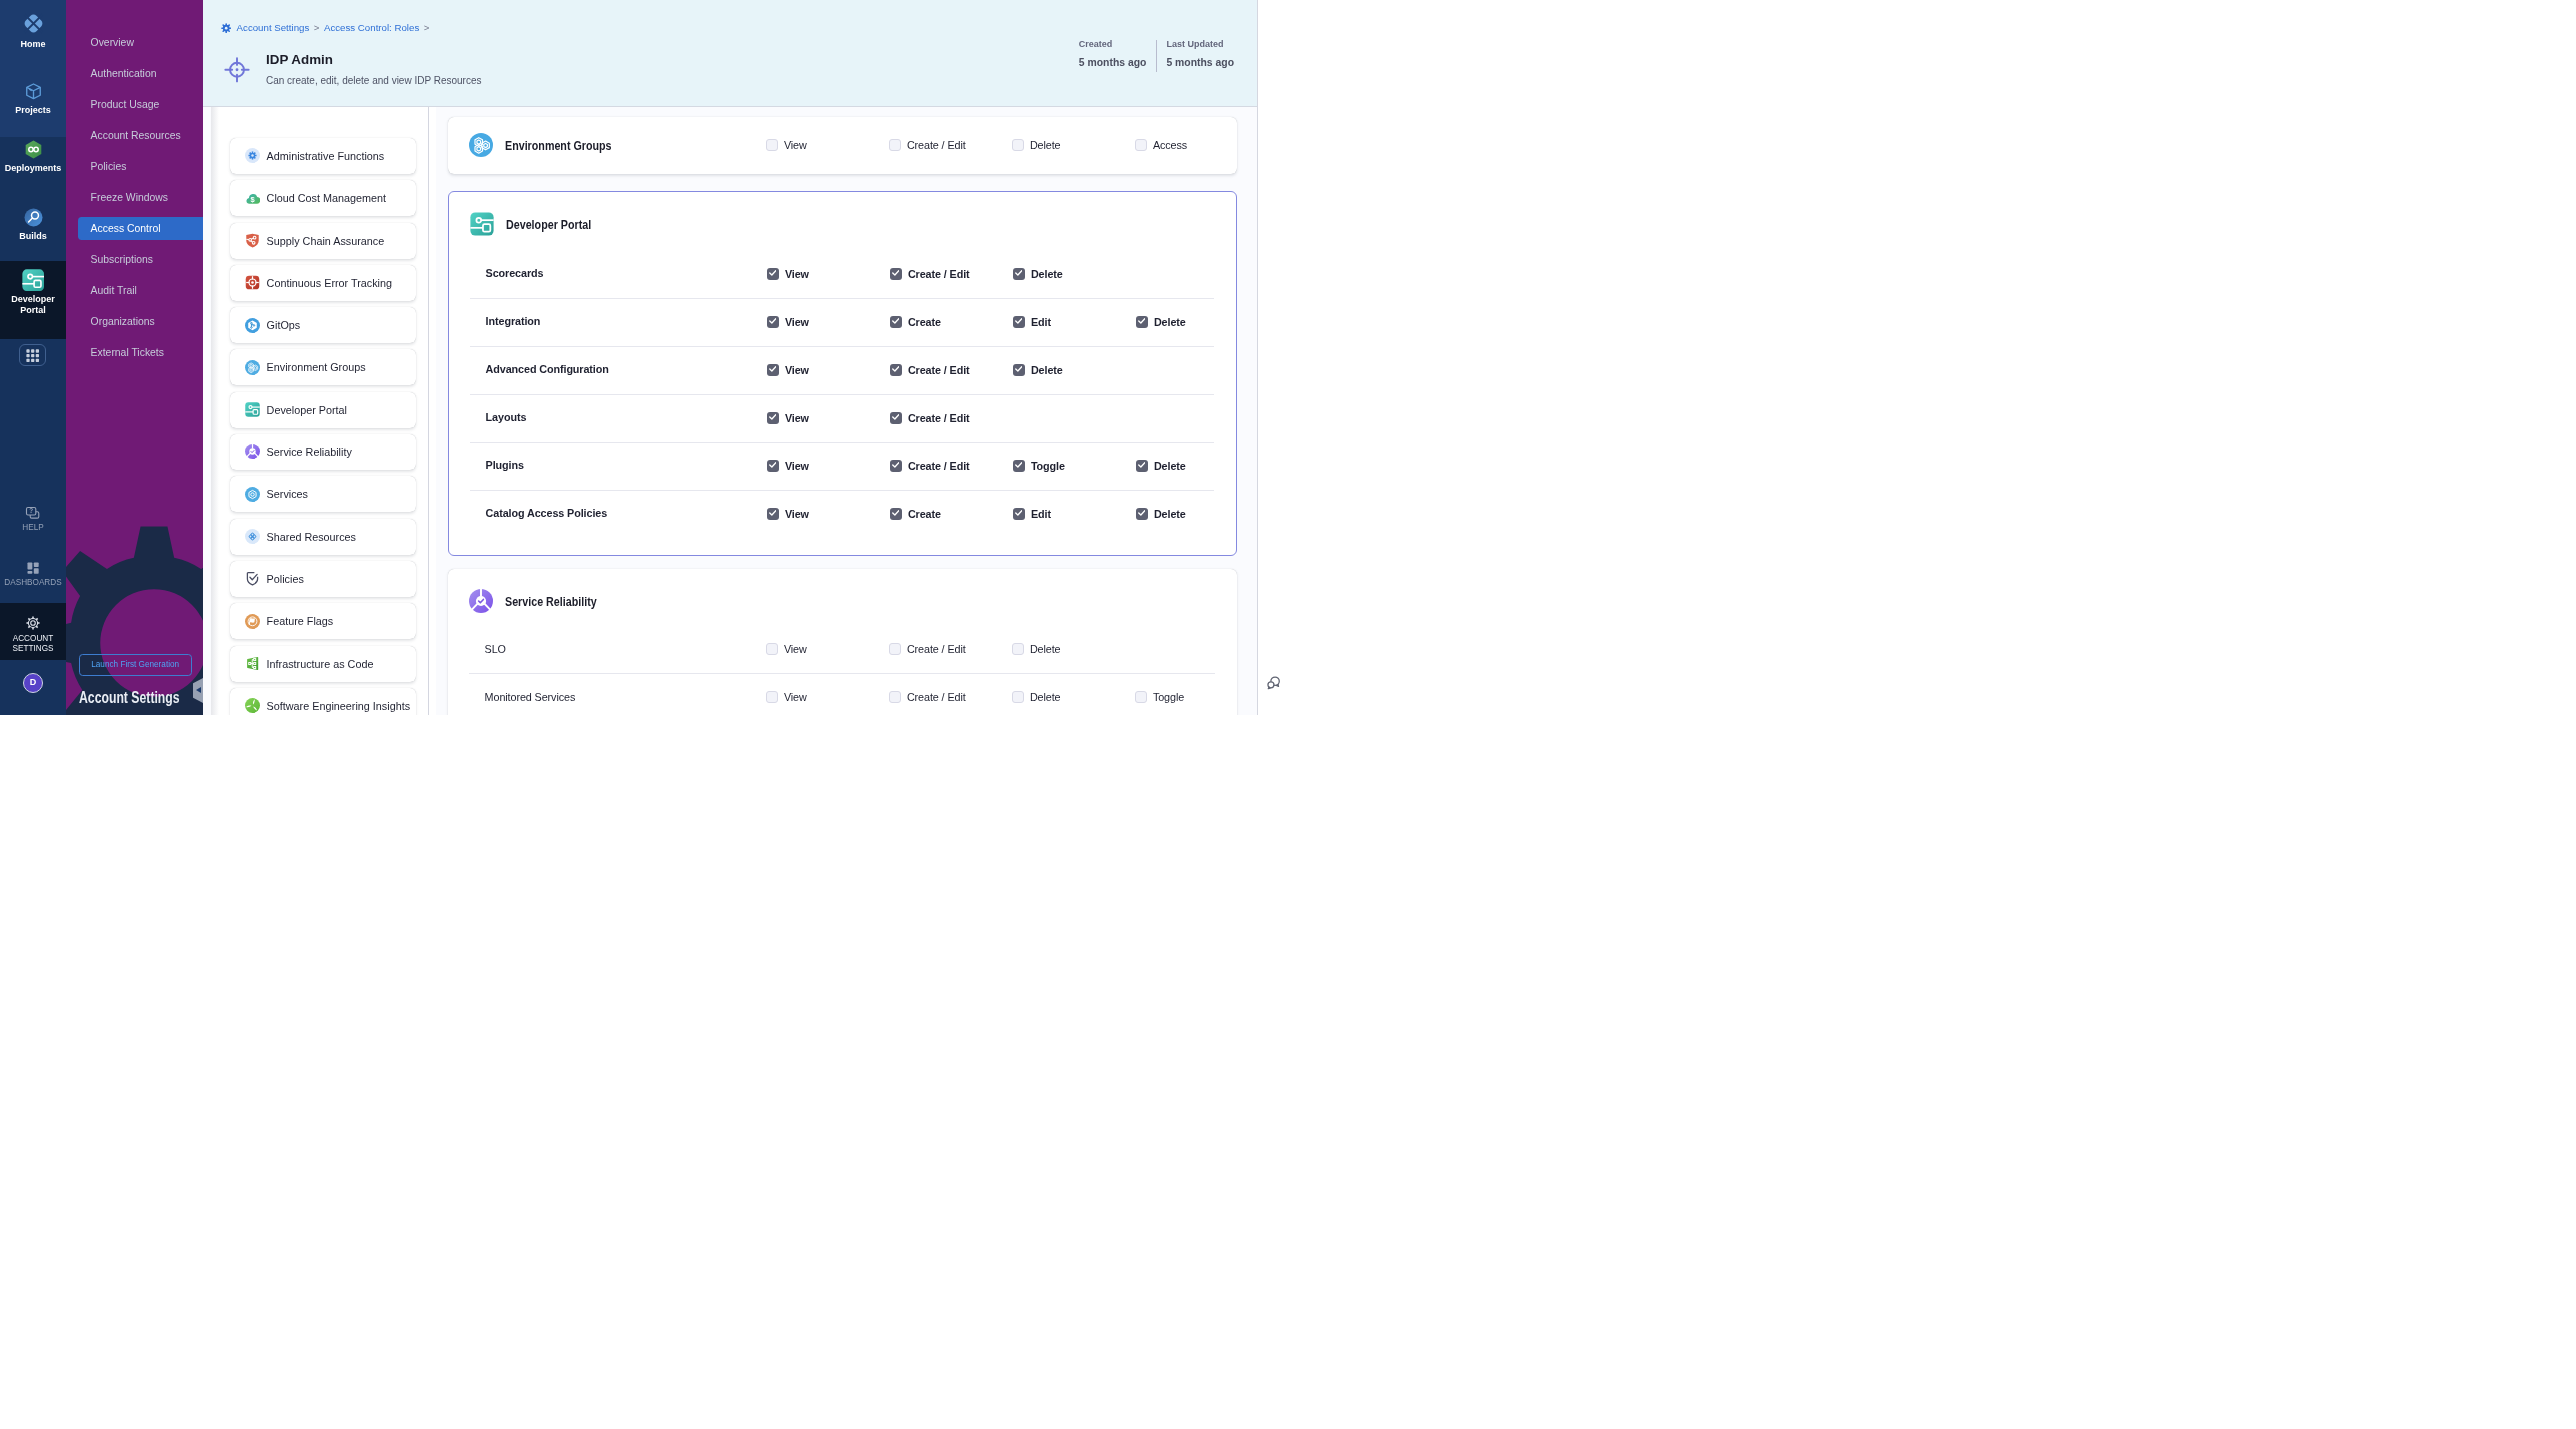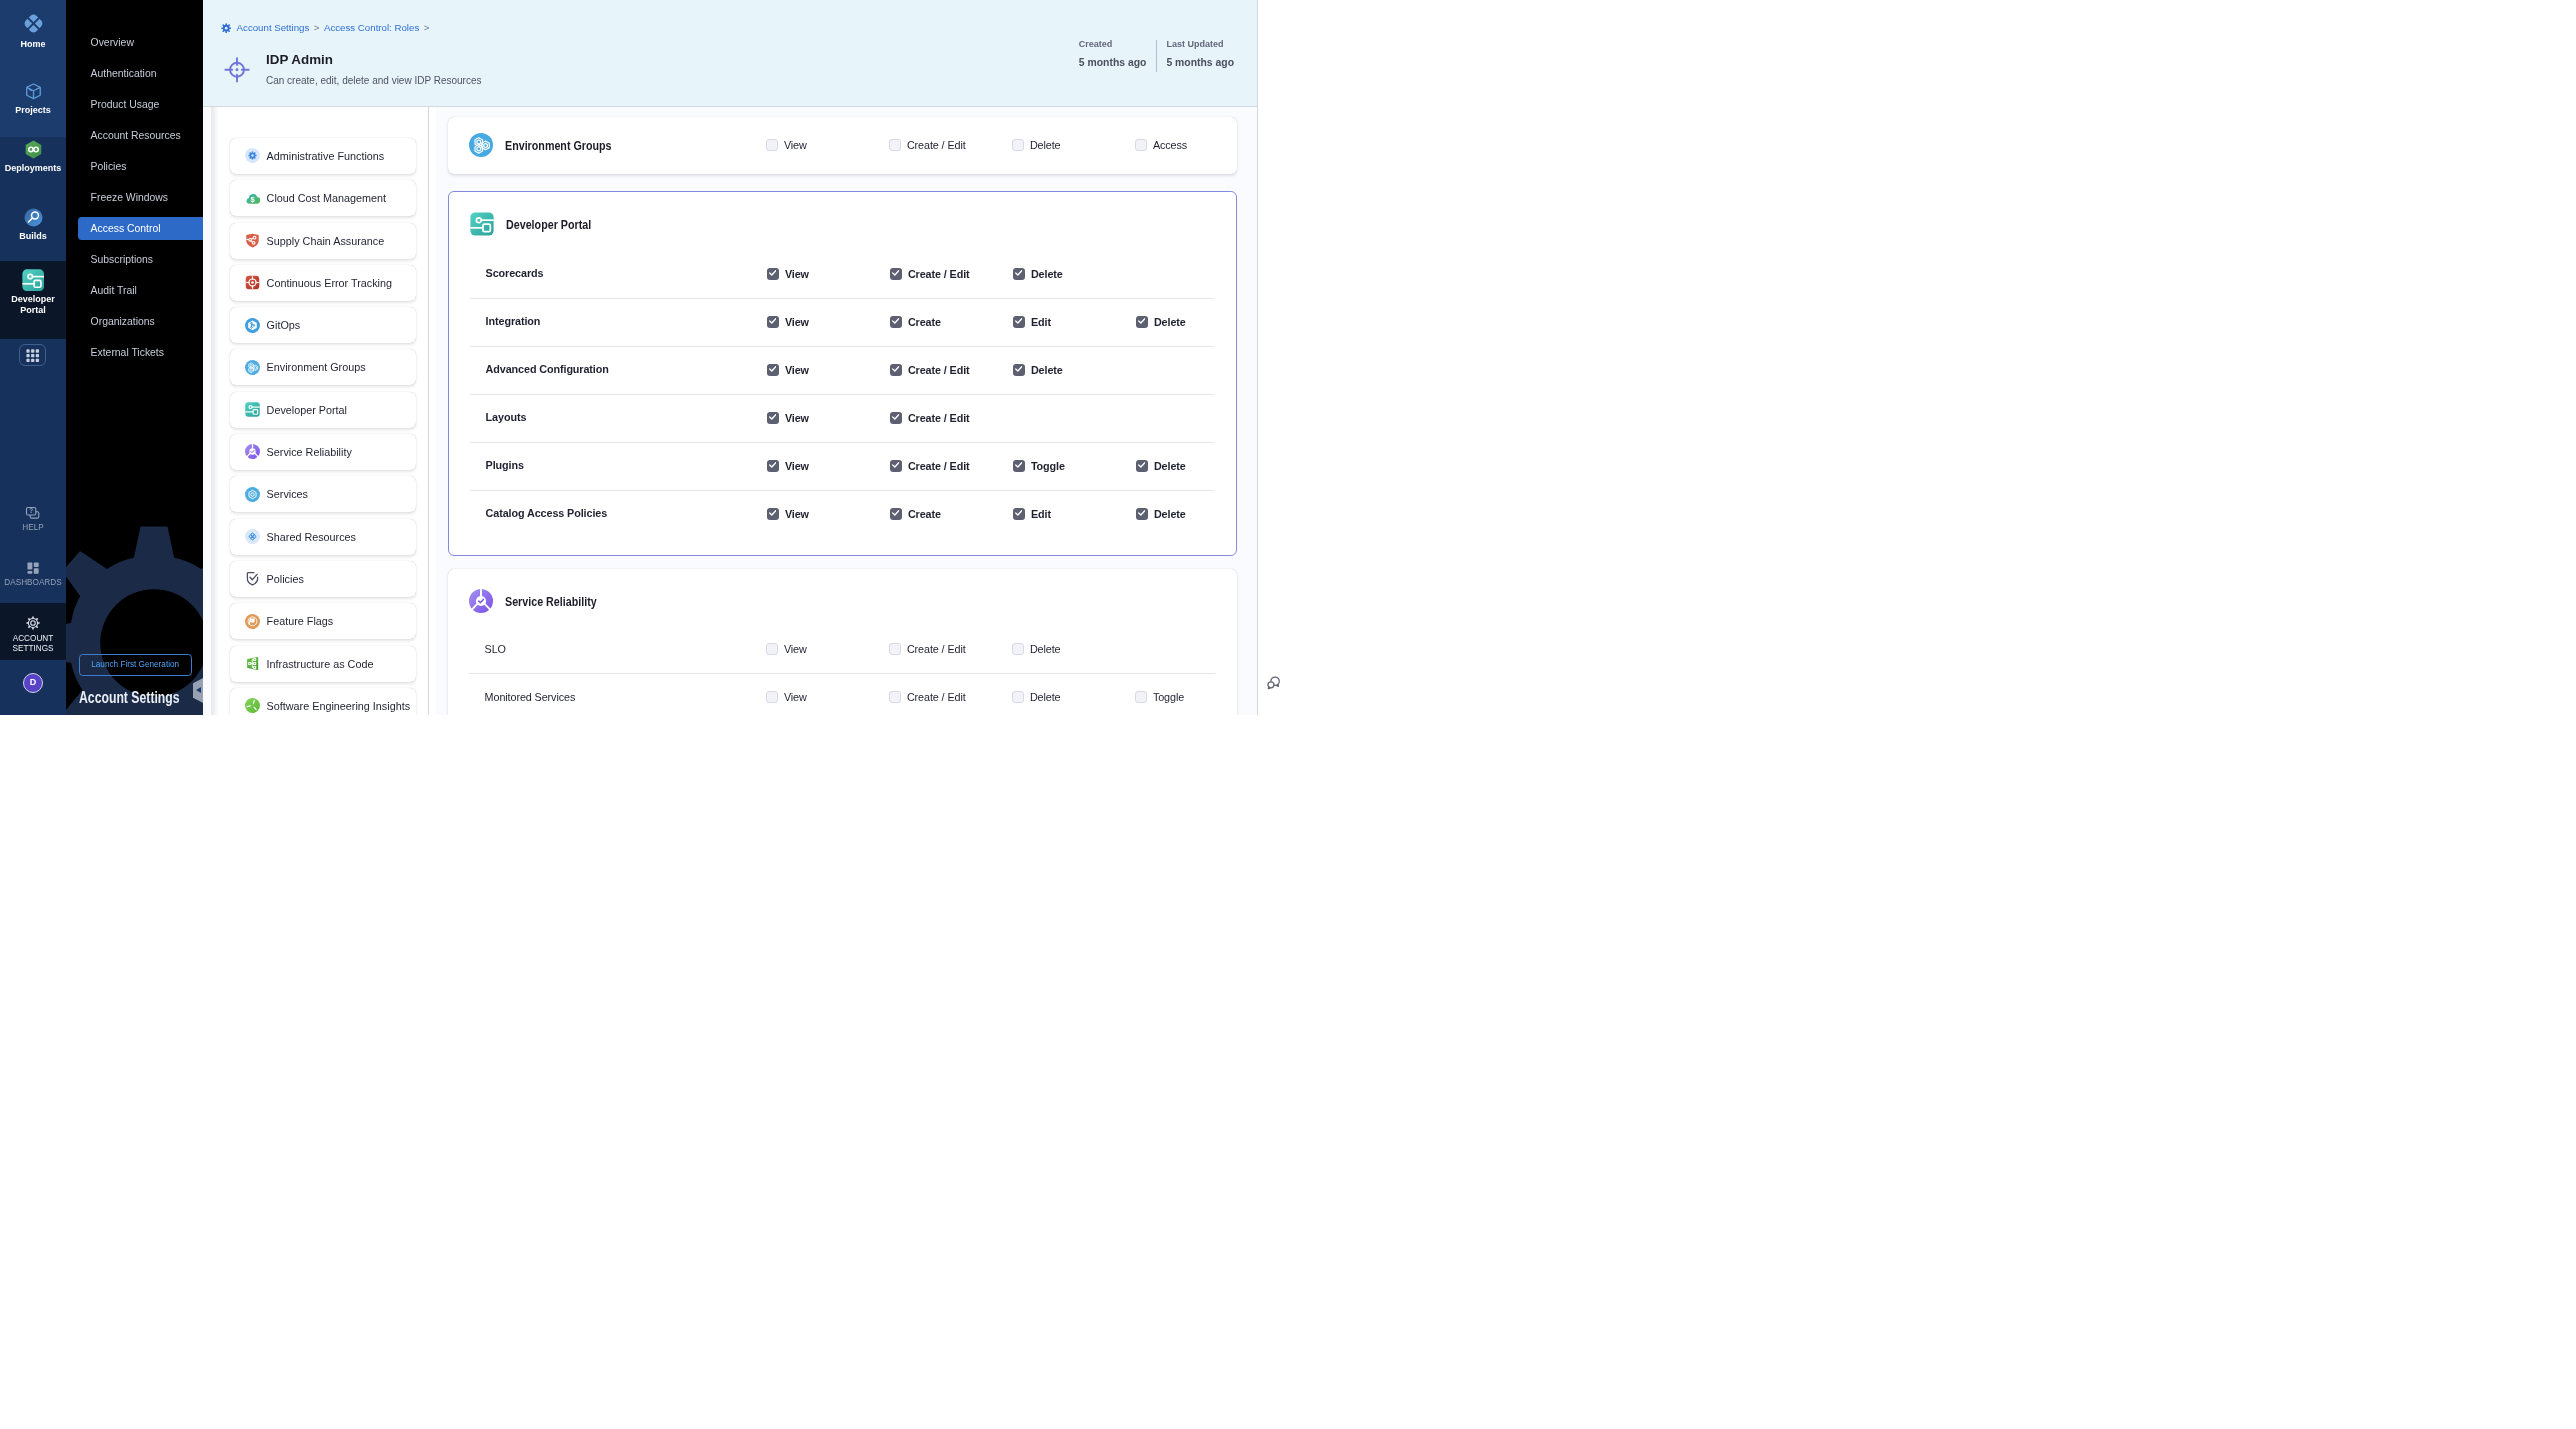--- a/index.html
+++ b/index.html
@@ -15,21 +15,21 @@
 #zoneC { top:261px; height:78px; background:#0b1729; }
 #zoneD { top:339px; height:264px; background:#16325c; }
 #zoneE { top:603px; height:57px; background:#0b1729; }
 #zoneF { top:660px; height:54px; background:#16325c; }
 .ib-item { position:absolute; left:0; width:66px; text-align:center; }
 .ib-item svg { display:block; margin:0 auto; }
 .ib-label { color:#fff; font-size:9px; font-weight:700; line-height:10.4px; margin-top:3px; }
 .ib-label.dim { color:#93a0b6; font-weight:400; font-size:8.2px; }
 
 
-#menu { position:absolute; left:66px; top:0; width:137px; height:715px; background:#000000; overflow:hidden; }
+#menu { position:absolute; left:66px; top:0; width:137px; height:715px; background:#701a75; overflow:hidden; }
 #menu .items { position:absolute; top:27px; left:0; right:0; }
 #menu .mi { position:relative; height:31px; line-height:31px; padding-left:24.6px; font-size:10.4px; color:#c6cdda; white-space:nowrap; }
 #menu .mi.sel { color:#fff; }
 #menu .mi.sel .selbg { position:absolute; left:12px; right:0; top:3.7px; bottom:3.7px; background:#2d6ac8; border-radius:3.7px 0 0 3.7px; z-index:0; }
 #menu .mi span { position:relative; z-index:1; }
 #gearWM { position:absolute; left:-24px; top:522px; opacity:1; }
 #launchBtn { position:absolute; left:12.7px; top:654px; width:113px; height:21.6px; border:0.7px solid #3d7dd0; border-radius:3.7px; color:#4fa3f3; font-size:8.2px; line-height:20px; text-align:center; }
 #asTitle { position:absolute; left:12.7px; top:689px; font-size:15.7px; font-weight:700; color:#e9edf4; white-space:nowrap; transform:scaleX(0.78); transform-origin:0 50%; }
 #collapse { position:absolute; right:0; top:678px; width:10.4px; height:25px; background:#97a1b3; clip-path:polygon(100% 0, 100% 100%, 0 78%, 0 22%); }
 #collapse:after { content:""; position:absolute; right:2.2px; top:9px; width:0; height:0; border-right:5.2px solid #1d3c6e; border-top:3.4px solid transparent; border-bottom:3.4px solid transparent; }

